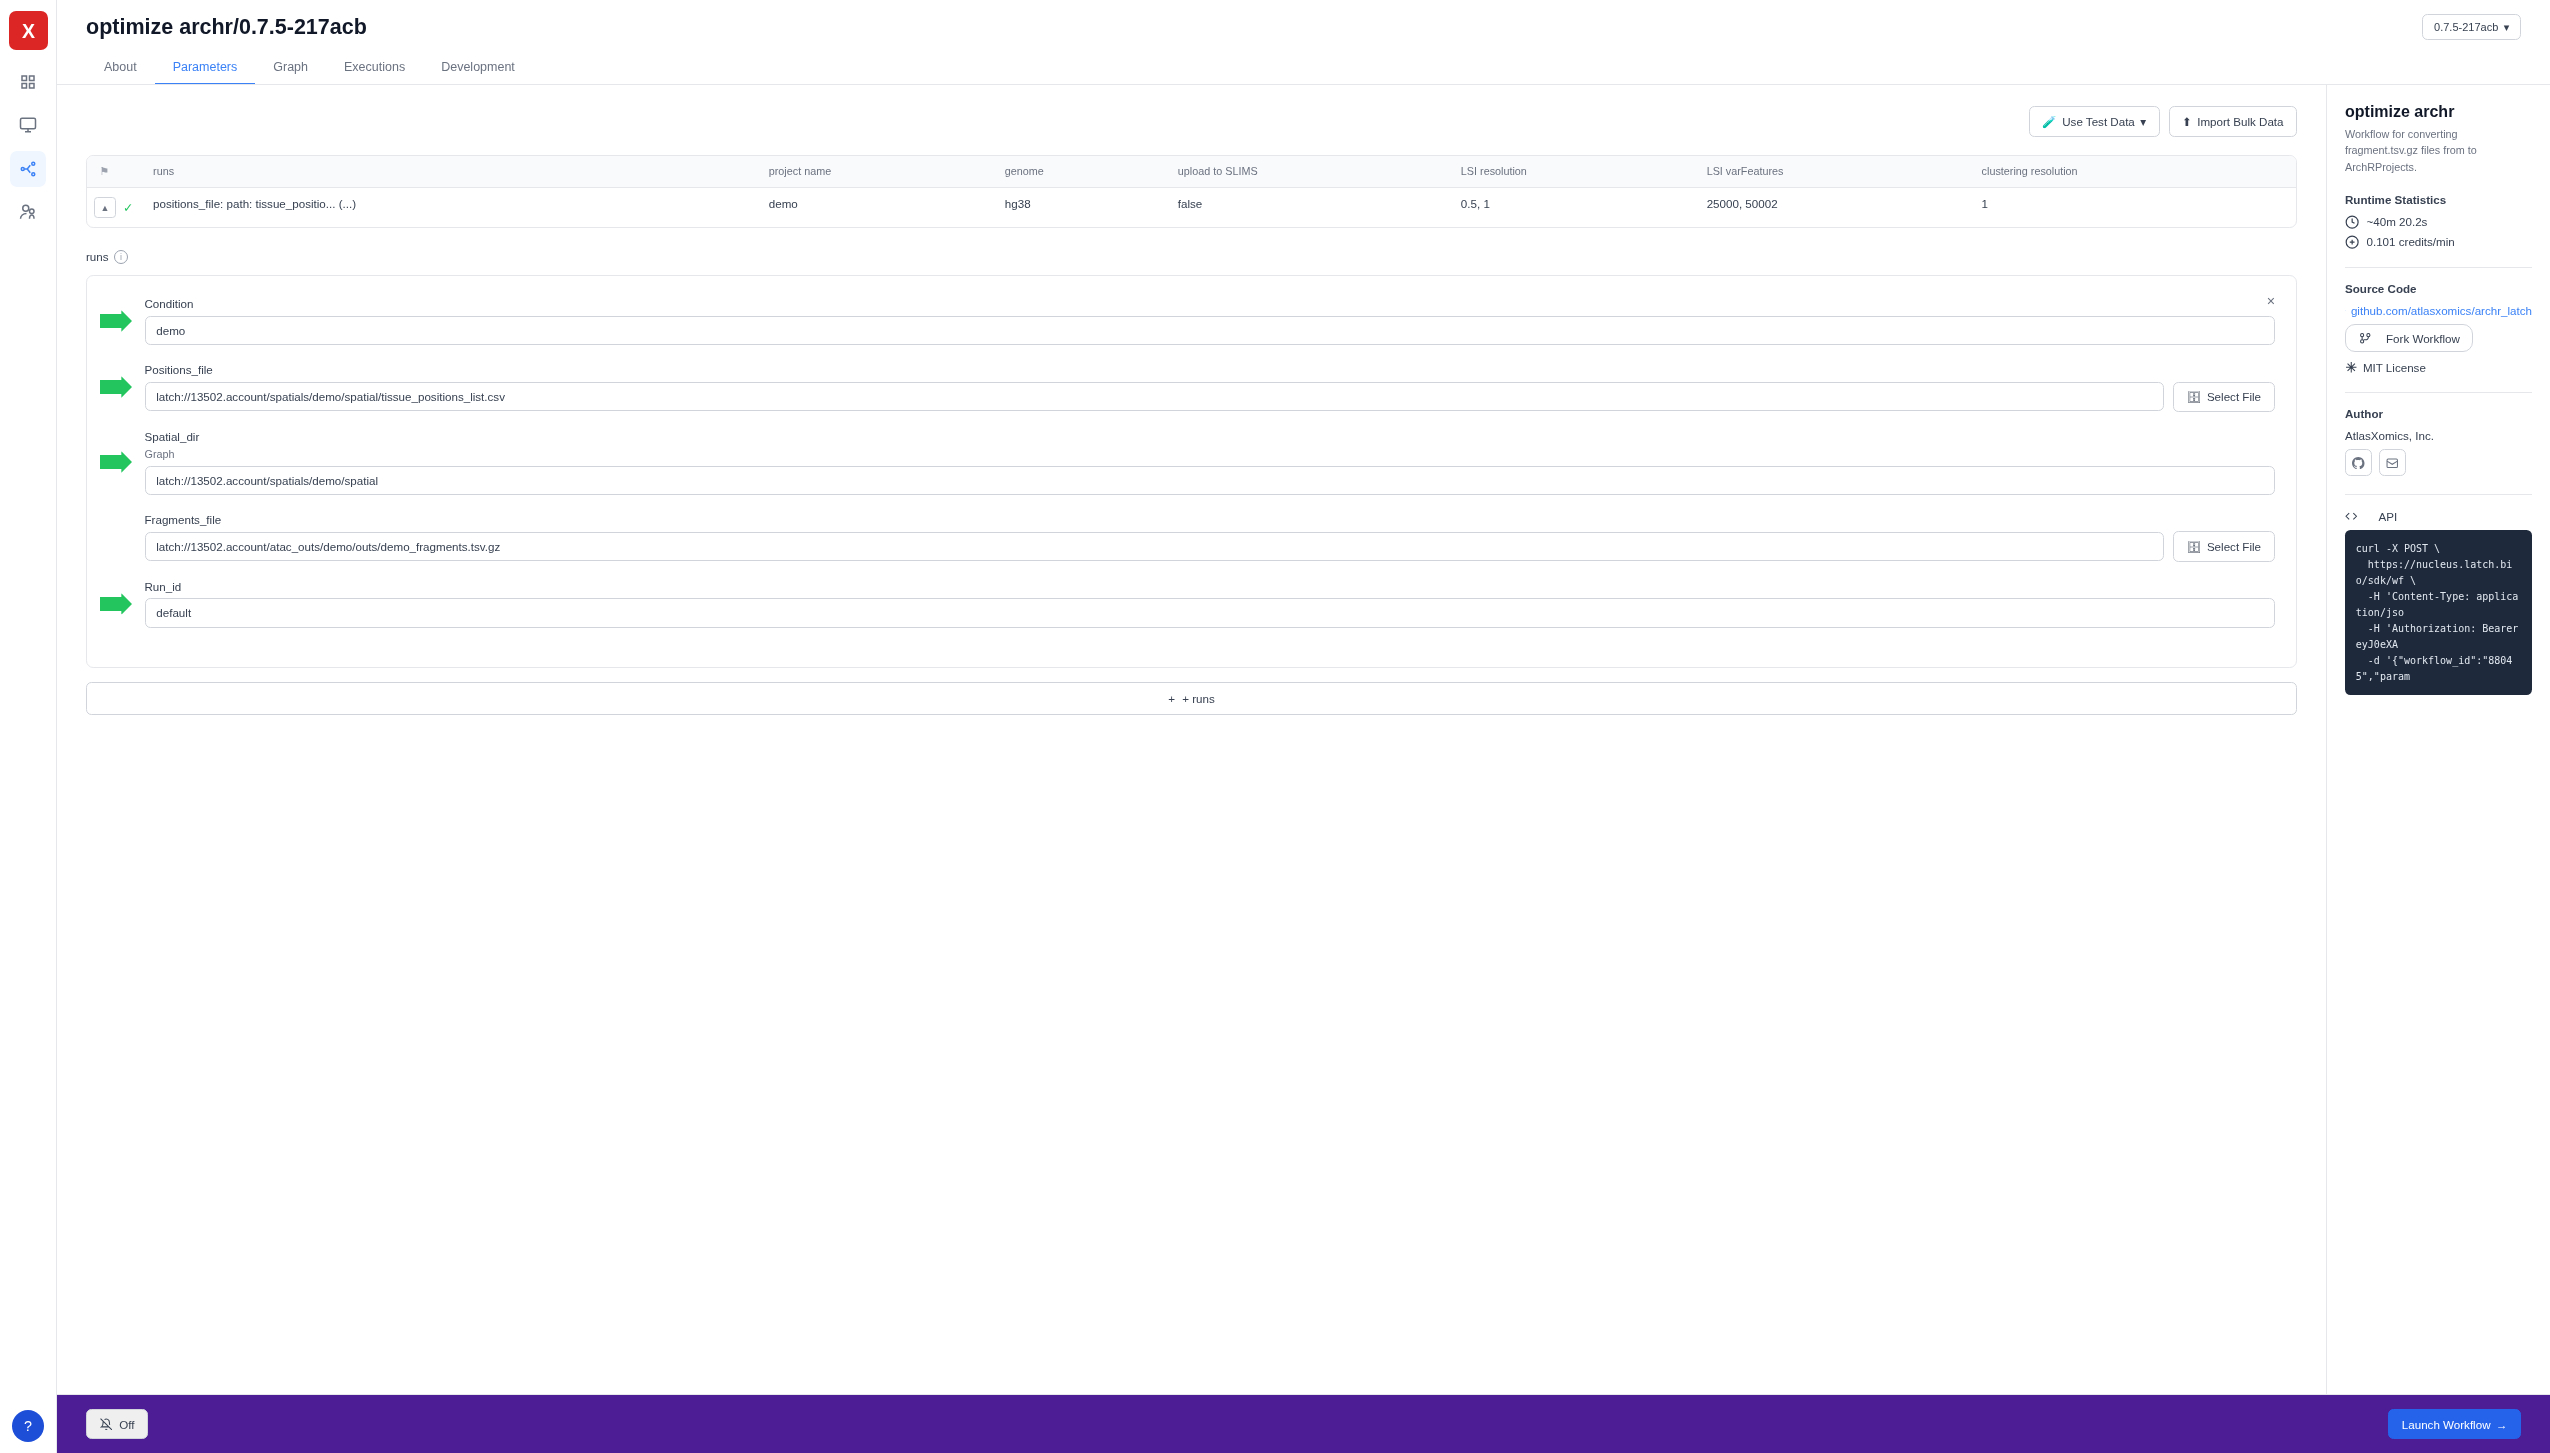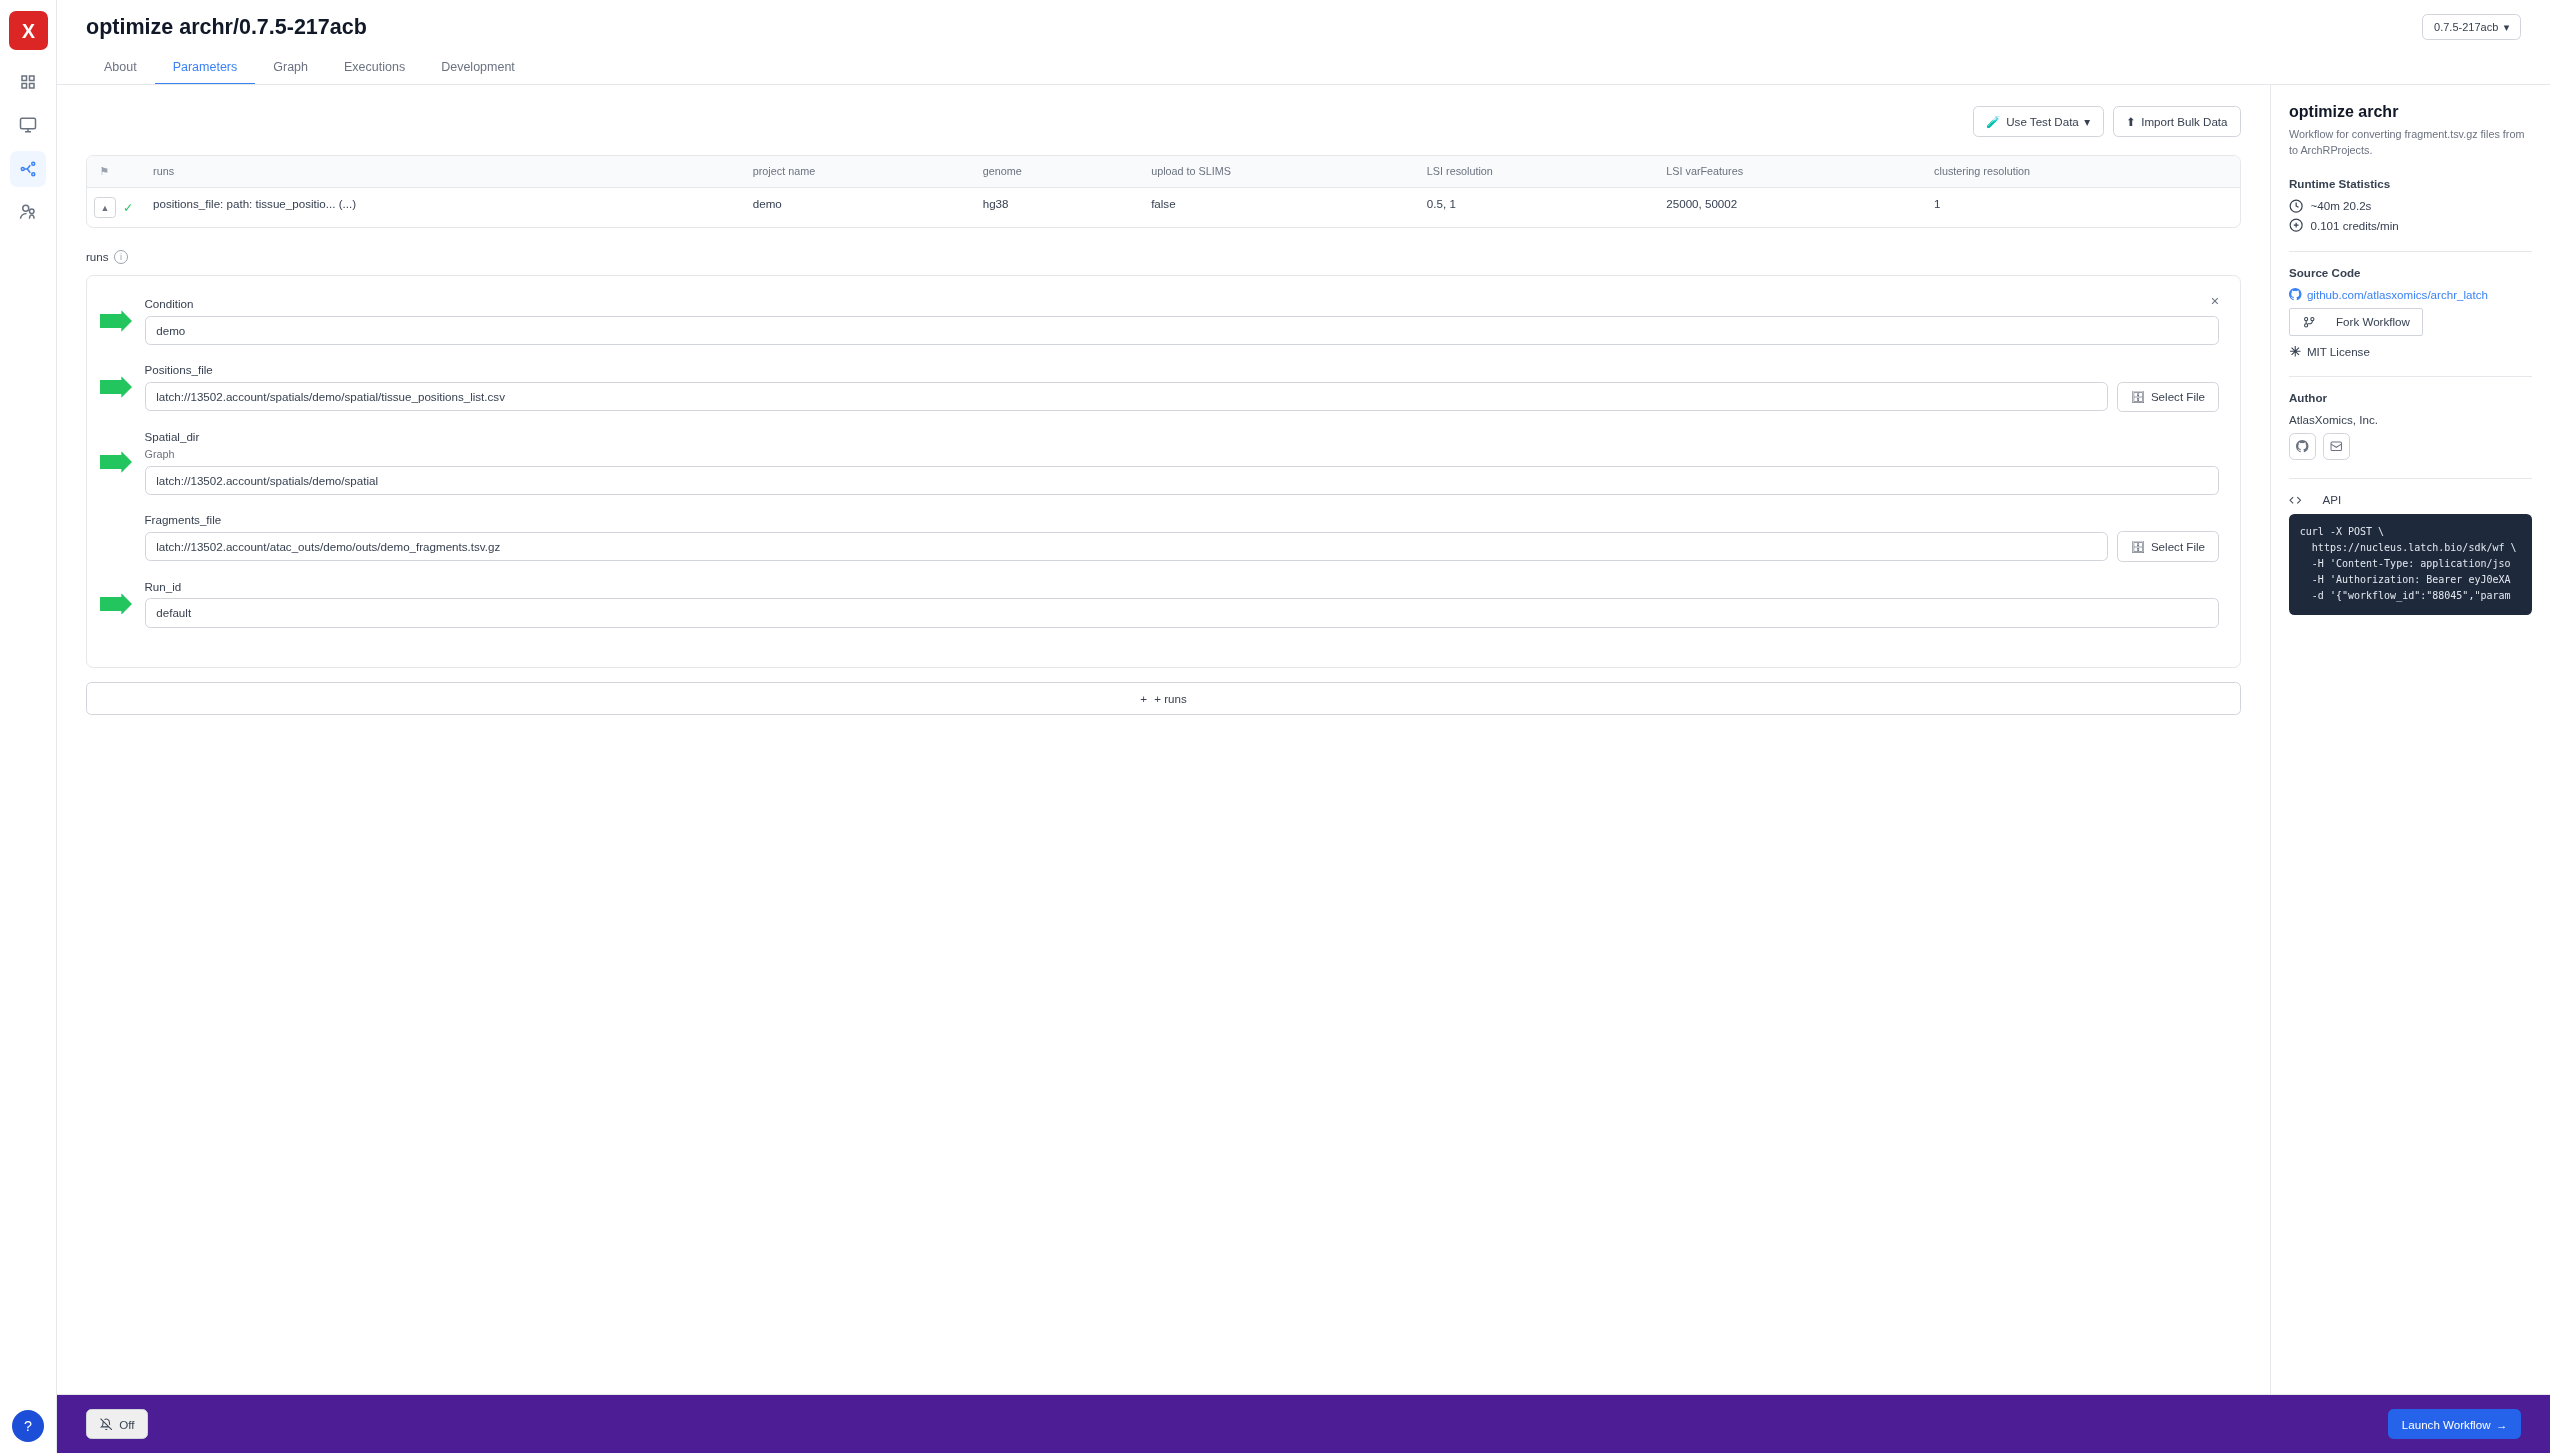--- a/index.html
+++ b/index.html
@@ -21,21 +21,21 @@
     .header-top { display: flex; align-items: center; justify-content: space-between; margin-bottom: 10.8px; }
     .page-title { font-size: 21.5px; font-weight: 600; color: #111827; }
     .version-select { display: flex; align-items: center; gap: 5.4px; border: 0.9px solid #d1d5db; border-radius: 5.4px; padding: 5.4px 10.8px; cursor: pointer; font-size: 11px; color: #374151; background: #fff; }
     .tabs { display: flex; gap: 0; }
     .tab { padding: 9px 18px; cursor: pointer; font-size: 12.5px; color: #6b7280; border-bottom: 1.8px solid transparent; text-decoration: none; }
     .tab.active { color: #3b82f6; border-bottom: 1.8px solid #3b82f6; font-weight: 500; }
 
     
     .content { flex: 1; display: flex; overflow: hidden; }
     .main-panel { flex: 1; overflow-y: auto; padding: 21.5px 29px; }
-    .right-panel { width: 280px; border-left: 0.9px solid #e5e7eb; overflow-y: auto; padding: 18px; flex-shrink: 0; }
+    .right-panel { width: 224px; border-left: 0.9px solid #e5e7eb; overflow-y: auto; padding: 18px; flex-shrink: 0; }
 
     
     .toolbar { display: flex; justify-content: flex-end; gap: 9px; margin-bottom: 18px; }
     .btn { display: flex; align-items: center; gap: 5.4px; padding: 7.2px 12.5px; border-radius: 5.4px; cursor: pointer; font-size: 11.6px; font-weight: 500; border: 0.9px solid #d1d5db; background: #fff; color: #374151; }
     .btn-primary { background: #2563eb; color: #fff; border-color: #2563eb; }
 
     
     .table-container { border: 0.9px solid #e5e7eb; border-radius: 7.2px; margin-bottom: 21.5px; overflow: hidden; }
     table { width: 100%; border-collapse: collapse; }
     thead tr { background: #f9fafb; }
@@ -64,21 +64,21 @@
     .footer { padding: 14.3px 29px; border-top: 0.9px solid #e5e7eb; display: flex; align-items: flex-end; justify-content: space-between; background: #4c1d95; }
     .notif-toggle { display: flex; align-items: center; gap: 7.2px; border: 0.9px solid #d1d5db; border-radius: 5.4px; padding: 7.2px 12.5px; cursor: pointer; font-size: 11.6px; color: #374151; }
 
     
     .rp-title { font-size: 16px; font-weight: 600; color: #111827; margin-bottom: 5.4px; }
     .rp-desc { font-size: 10.8px; color: #6b7280; margin-bottom: 18px; line-height: 1.5; }
     .rp-section { margin-bottom: 18px; }
     .rp-section-title { font-size: 11.6px; font-weight: 600; color: #374151; margin-bottom: 9px; }
     .rp-stat { display: flex; align-items: center; gap: 7.2px; font-size: 11.6px; color: #374151; margin-bottom: 5.4px; }
     .rp-link { color: #3b82f6; font-size: 11.6px; text-decoration: none; display: flex; align-items: center; gap: 5.4px; margin-bottom: 7.2px; }
-    .fork-btn { display: flex; align-items: center; gap: 21px; padding: 6.3px 12.5px; border: 0.9px solid #d1d5db; border-radius: 2px; background: #fff; cursor: pointer; font-size: 11.6px; color: #374151; margin-bottom: 9px; }
+    .fork-btn { display: flex; align-items: center; gap: 15px; padding: 6.3px 12.5px; border: 0.9px solid #d1d5db; border-radius: 10px; background: #fff; cursor: pointer; font-size: 11.6px; color: #374151; margin-bottom: 9px; }
     .license-row { display: flex; align-items: flex-end; gap: 5.4px; font-size: 11.6px; color: #374151; margin-bottom: 14.3px; }
     .author-name { font-size: 11.6px; color: #374151; margin-bottom: 7.2px; }
     .author-icons { display: flex; gap: 7.2px; margin-bottom: 14.3px; }
     .author-icon-btn { width: 27px; height: 27px; border: 0.9px solid #d1d5db; border-radius: 5.4px; display: flex; align-items: center; justify-content: center; cursor: pointer; color: #6b7280; }
     .api-box { background: #1e293b; border-radius: 5.4px; padding: 10.8px; font-size: 10px; color: #e2e8f0; font-family: monospace; line-height: 1.6; overflow: hidden; }
     .api-label { display: flex; align-items: center; gap: 21px; font-size: 11.6px; font-weight: 500; color: #374151; margin-bottom: 7.2px; }
     .divider { border: none; border-top: 0.9px solid #e5e7eb; margin: 14.3px 0; }
 
     
     .info-icon { width: 14.3px; height: 14.3px; border-radius: 50%; border: 0.9px solid #9ca3af; display: inline-flex; align-items: center; justify-content: center; font-size: 9px; color: #9ca3af; cursor: pointer; }

